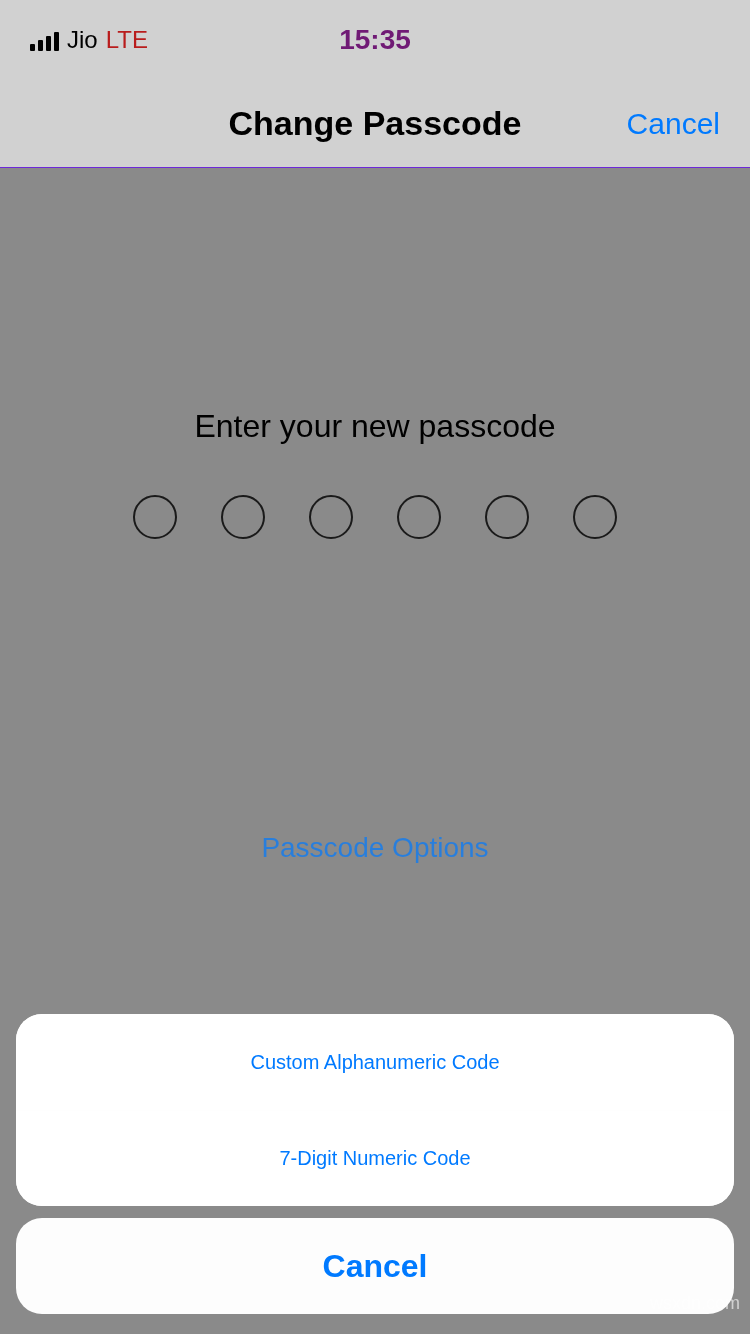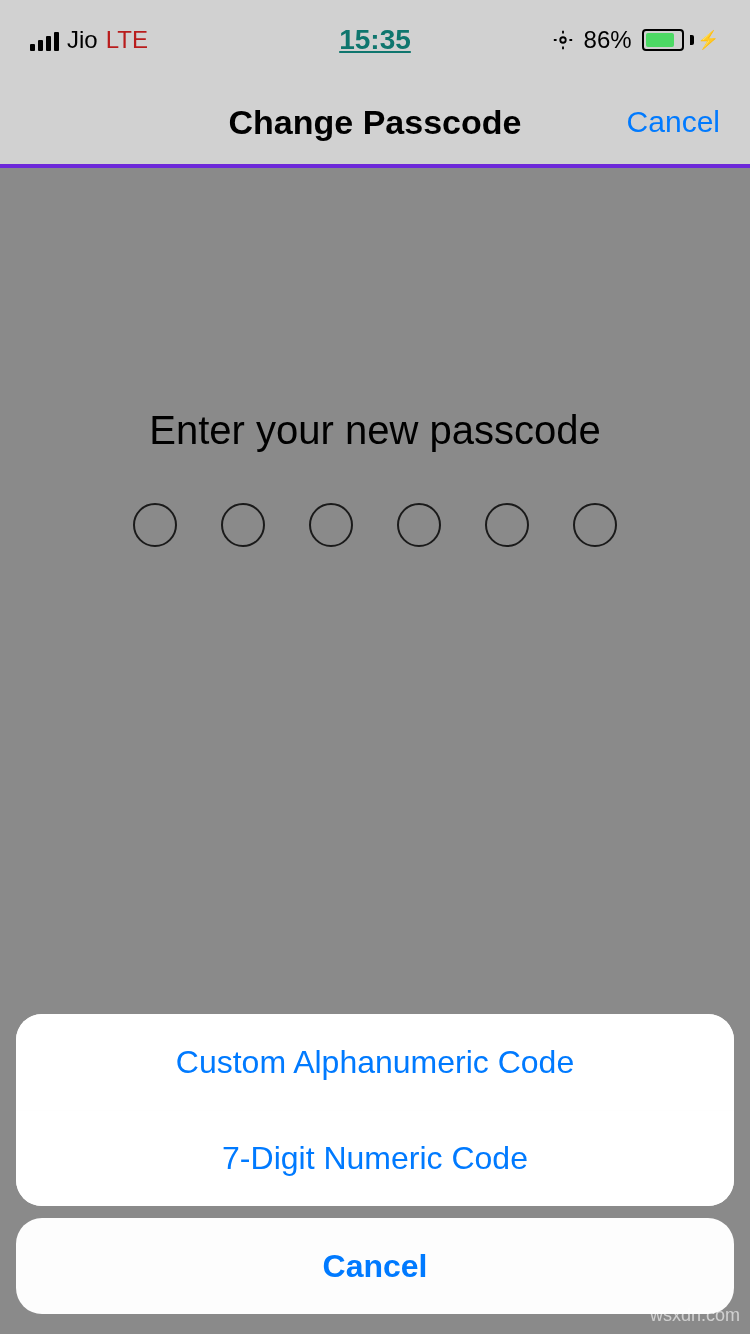--- a/index.html
+++ b/index.html
@@ -63,25 +63,24 @@
 
     .network-type {
       font-size: 24px;
       font-weight: 400;
       color: #b91c1c;
     }
 
     .status-center {
       font-size: 28px;
       font-weight: 600;
-      color: #0f766e;
+      color: #701a75;
       position: absolute;
       left: 50%;
       transform: translateX(-50%);
-      text-decoration: underline;
     }
 
     .status-right {
       display: flex;
       align-items: center;
       gap: 10px;
     }
 
     .location-icon {
       width: 22px;
@@ -130,21 +129,21 @@
     .charging-icon {
       font-size: 18px;
       color: #000;
     }
 
     
     .nav-bar {
       width: 100%;
       height: 88px;
       background: #d1d1d1;
-      border-bottom: 4px solid #6d28d9;
+      border-bottom: 1px solid #6d28d9;
       display: flex;
       align-items: center;
       justify-content: center;
       position: relative;
     }
 
     .nav-title {
       font-size: 34px;
       font-weight: 700;
       color: #000;
@@ -165,21 +164,21 @@
       height: calc(1334px - 80px - 88px);
       background: #8a8a8a;
       display: flex;
       flex-direction: column;
       align-items: center;
       position: relative;
     }
 
     .passcode-prompt {
       margin-top: 240px;
-      font-size: 40px;
+      font-size: 32px;
       font-weight: 400;
       color: #000;
       text-align: center;
     }
 
     .passcode-dots {
       display: flex;
       gap: 44px;
       margin-top: 50px;
     }
@@ -215,21 +214,21 @@
       overflow: hidden;
     }
 
     .action-sheet-item {
       width: 100%;
       padding: 0 20px;
       height: 96px;
       display: flex;
       align-items: center;
       justify-content: center;
-      font-size: 32px;
+      font-size: 20px;
       color: #007aff;
       font-weight: 400;
       cursor: pointer;
       position: relative;
       background: rgba(255,255,255,0.98);
     }
 
     .action-sheet-item:not(:last-child)::after {
       content: '';
       position: absolute;
@@ -250,21 +249,21 @@
       justify-content: center;
       font-size: 32px;
       font-weight: 700;
       color: #007aff;
       cursor: pointer;
     }
 
     
     .watermark {
       position: absolute;
-      bottom: 8px;
+      bottom: 20px;
       right: 10px;
       font-size: 18px;
       color: rgba(255,255,255,0.6);
       pointer-events: none;
     }
   </style>
 </head>
 <body>
 
 <div class="status-bar">
@@ -272,51 +271,38 @@
     <div class="signal-bars">
       <div class="signal-bar"></div>
       <div class="signal-bar"></div>
       <div class="signal-bar"></div>
       <div class="signal-bar"></div>
     </div>
     <span class="carrier-text">Jio</span>
     <span class="network-type">LTE</span>
   </div>
   <div class="status-center">15:35</div>
-  <div class="status-right">
-    <svg class="location-icon" viewBox="0 0 24 24" fill="none" stroke="currentColor" stroke-width="2">
-      <circle cx="12" cy="12" r="3"></circle>
-      <path d="M12 2v3M12 19v3M2 12h3M19 12h3"></path>
-    </svg>
-    <span class="battery-percent">86%</span>
-    <div class="battery-container">
-      <div class="battery-body">
-        <div class="battery-fill"></div>
-      </div>
-      <div class="battery-tip"></div>
-      <span class="charging-icon">⚡</span>
-    </div>
-  </div>
 </div>
 
 <div class="nav-bar">
   <span class="nav-title">Change Passcode</span>
   <span class="nav-cancel">Cancel</span>
 </div>
 
 <div class="main-content">
   <div class="passcode-prompt">Enter your new passcode</div>
   <div class="passcode-dots">
     <div class="passcode-dot"></div>
     <div class="passcode-dot"></div>
     <div class="passcode-dot"></div>
     <div class="passcode-dot"></div>
     <div class="passcode-dot"></div>
     <div class="passcode-dot"></div>
   </div>
+  <span class="passcode-options-hint">Passcode Options</span>
 
   <div class="action-sheet-overlay">
 
     <div class="action-sheet-group">
       <div class="action-sheet-item">Custom Alphanumeric Code</div>
       <div class="action-sheet-item">7-Digit Numeric Code</div>
     </div>
 
     <div class="action-sheet-cancel">Cancel</div>
   </div>

